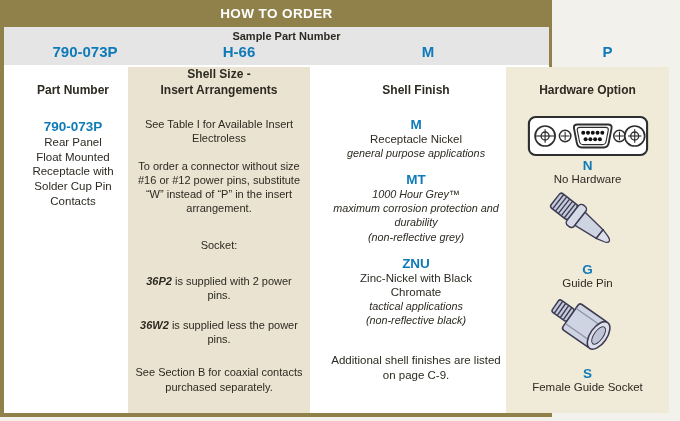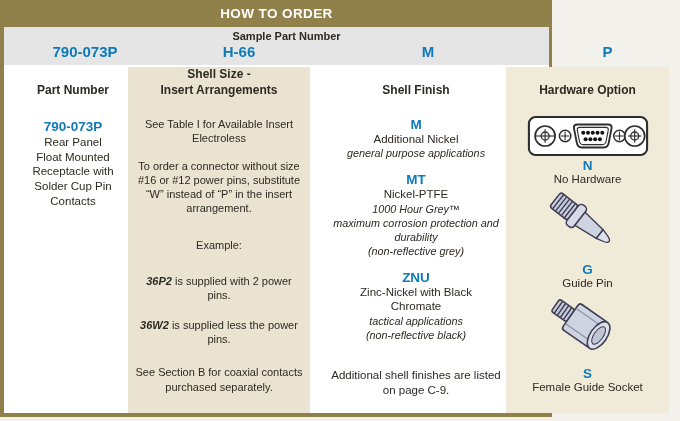--- a/index.html
+++ b/index.html
@@ -94,35 +94,34 @@
     <div class="cols content-row">
 
       <div class="cell cell-part bg-white">
         <div class="code-blue">790-073P</div>
         <div class="part-desc">Rear Panel Float Mounted Receptacle with Solder Cup Pin Contacts</div>
       </div>
 
       <div class="cell cell-shell bg-tan">
         <p>See Table I for Available Insert Electroless</p>
         <p class="p2">To order a connector without size #16 or #12 power pins, substitute “W” instead of “P” in the insert arrangement.</p>
-        <p class="p3">Example:</p>
+        <p class="p3">Socket:</p>
         <p class="p4"><span class="bi">36P2</span><span> is supplied with 2 power pins.</span></p>
         <p class="p5"><span class="bi">36W2</span><span> is supplied less the power pins.</span></p>
         <p class="p6">See Section B for coaxial contacts purchased separately.</p>
       </div>
 
       <div class="cell cell-finish bg-white">
         <div class="finish-opt">
           <div class="code-blue">M</div>
-          <div class="finish-name">Additional Nickel</div>
+          <div class="finish-name">Receptacle Nickel</div>
           <div class="finish-ital">general purpose applications</div>
         </div>
         <div class="finish-opt">
           <div class="code-blue">MT</div>
-          <div class="finish-name">Nickel-PTFE</div>
           <div class="finish-ital">1000 Hour Grey™</div>
           <div class="finish-ital">maximum corrosion protection and durability</div>
           <div class="finish-ital">(non-reflective grey)</div>
         </div>
         <div class="finish-opt">
           <div class="code-blue">ZNU</div>
           <div class="finish-name">Zinc-Nickel with Black Chromate</div>
           <div class="finish-ital">tactical applications</div>
           <div class="finish-ital">(non-reflective black)</div>
         </div>

